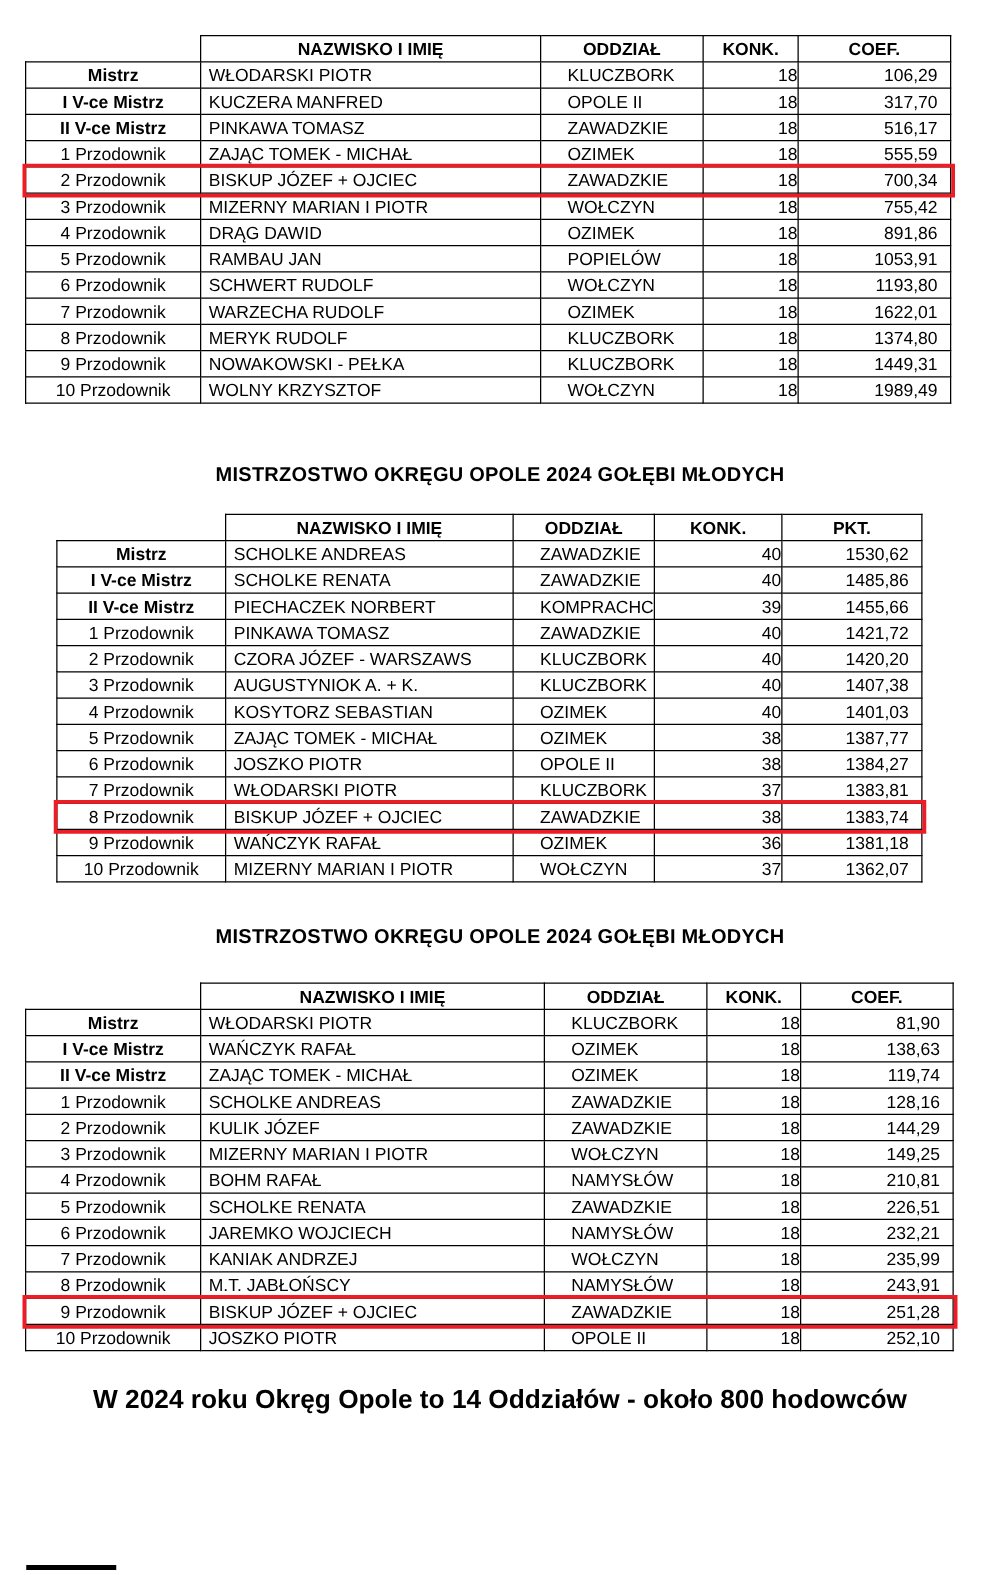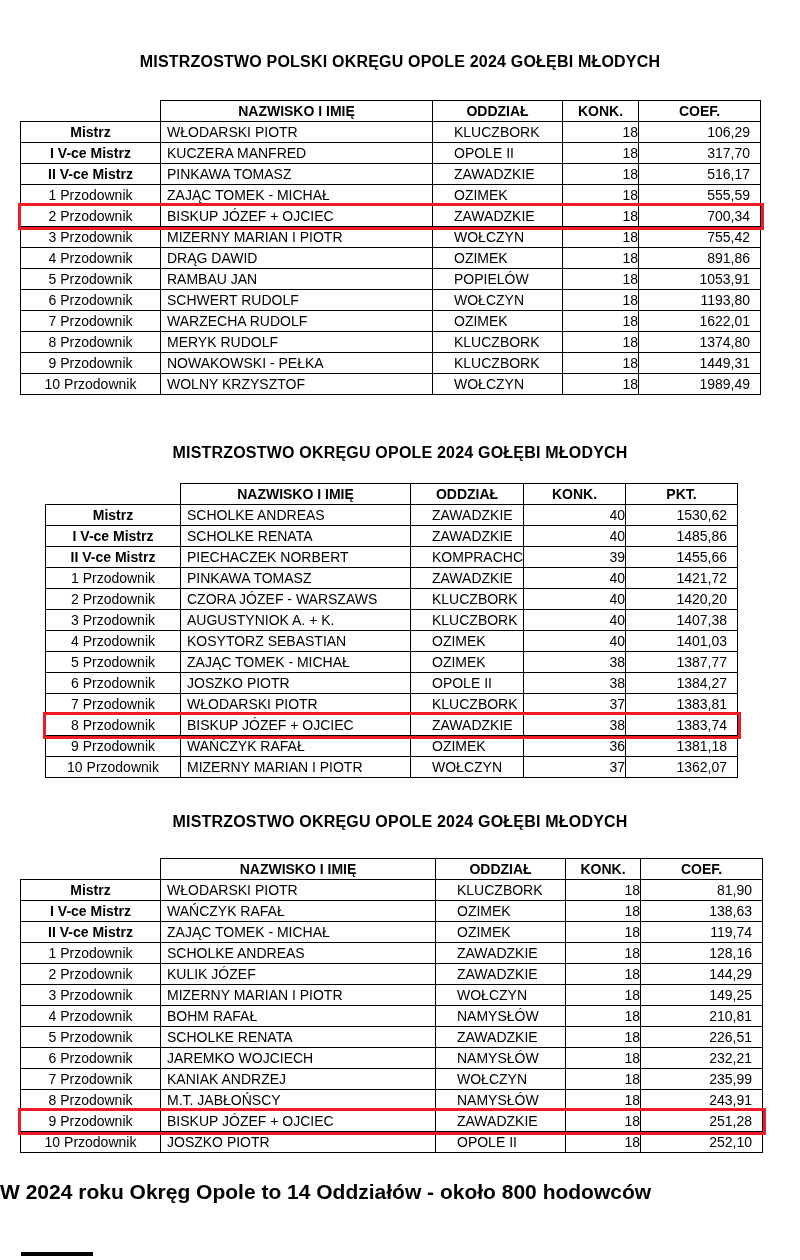--- a/index.html
+++ b/index.html
@@ -58,37 +58,37 @@
   td.c-value { text-align: right; padding-right: 10px; }
 
   tr.highlight {
     outline: 3px solid var(--hl, #ee1c25);
     outline-offset: 0px;
   }
 
   .footer-note {
     font-size: 21px;
     font-weight: bold;
+    text-align: center;
     margin: 26px 0 0 0;
     line-height: 26px;
   }
   .partial-edge {
     position: absolute;
     left: 21px;
     top: 1252px;
     width: 72px;
     height: 4px;
     background: #000;
   }
 </style>
 </head>
 <body>
 
 <section>
-  <h2 id="title-1" class="doc-title">MISTRZOSTWO POLSKI OKRĘGU OPOLE 2024 GOŁĘBI MŁODYCH</h2>
   <table id="table-1">
     <colgroup>
       <col style="width:140px">
         <col style="width:272px">
         <col style="width:130px">
         <col style="width:76px">
         <col style="width:122px">
     </colgroup>
     <thead>
       <tr>

